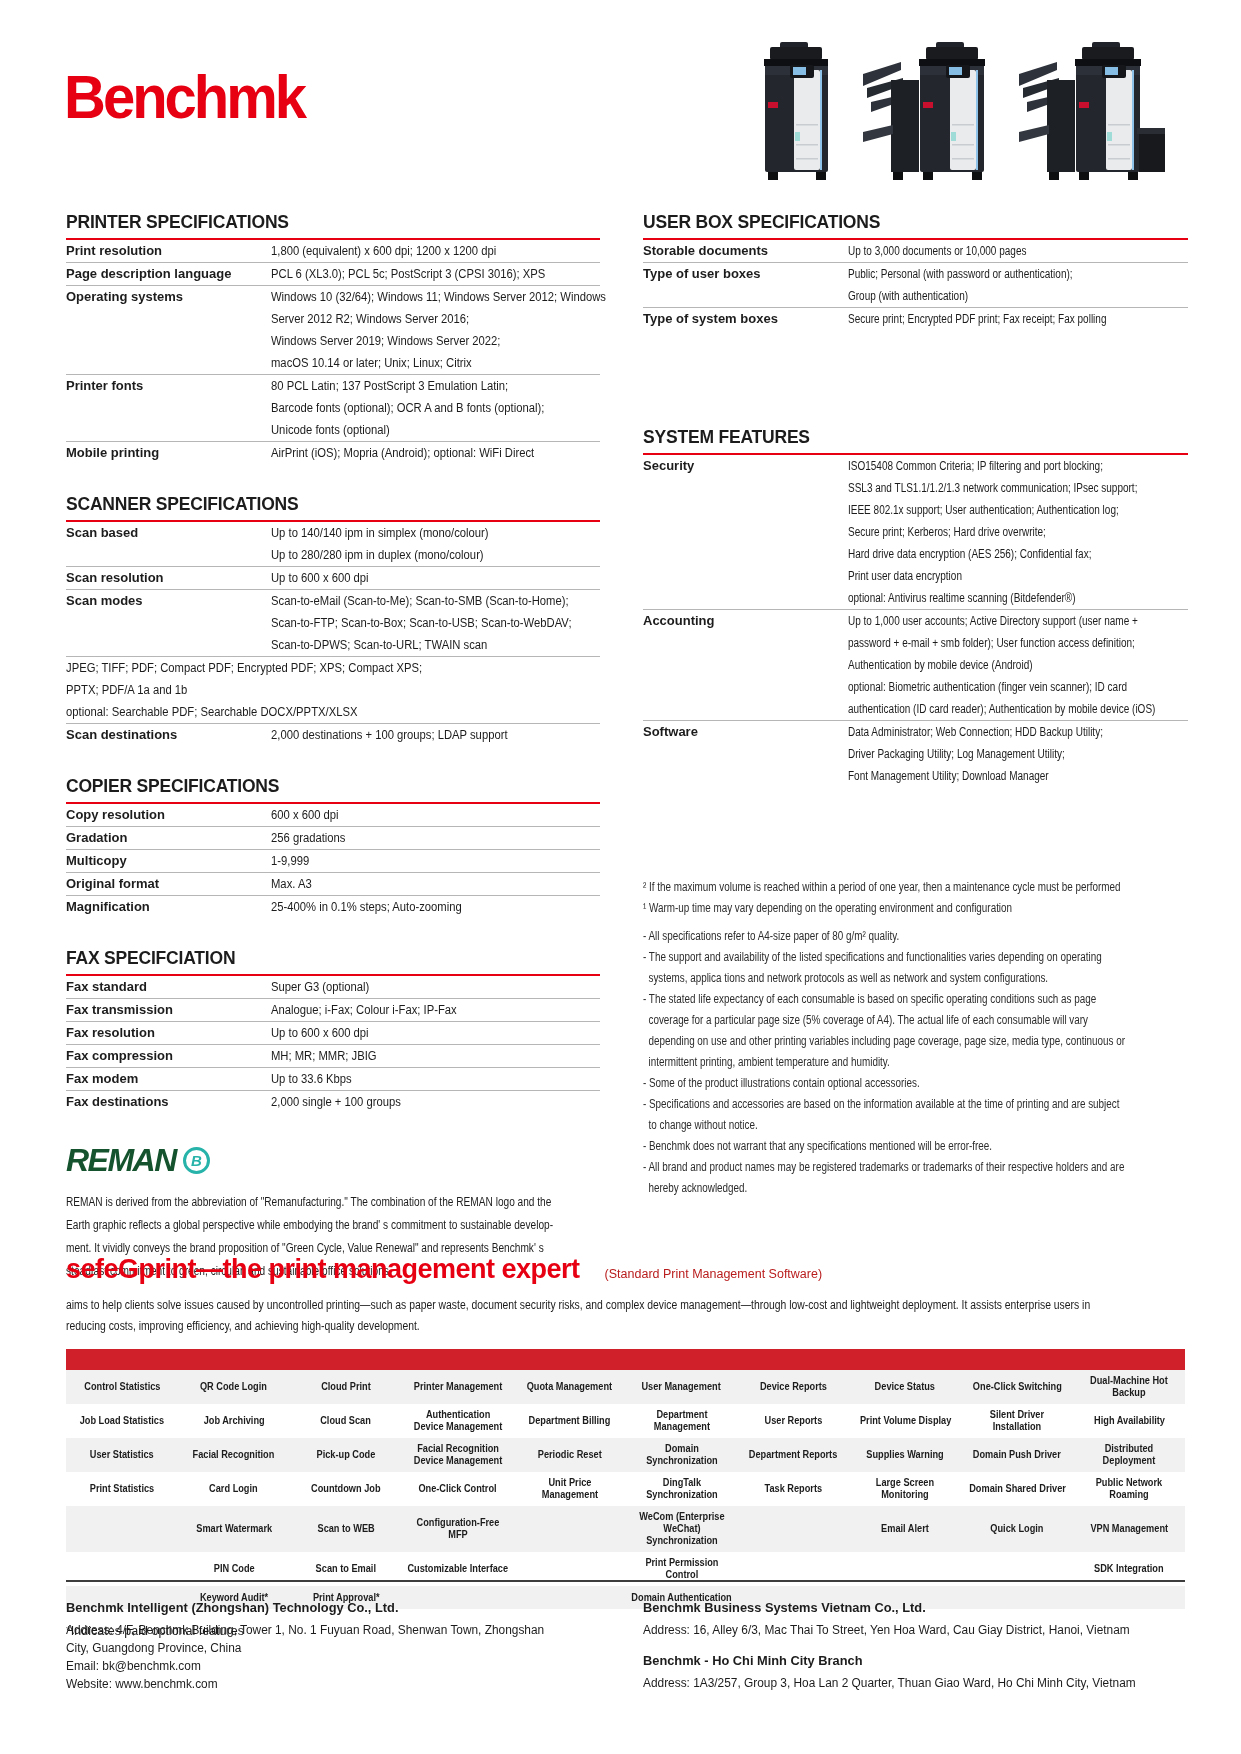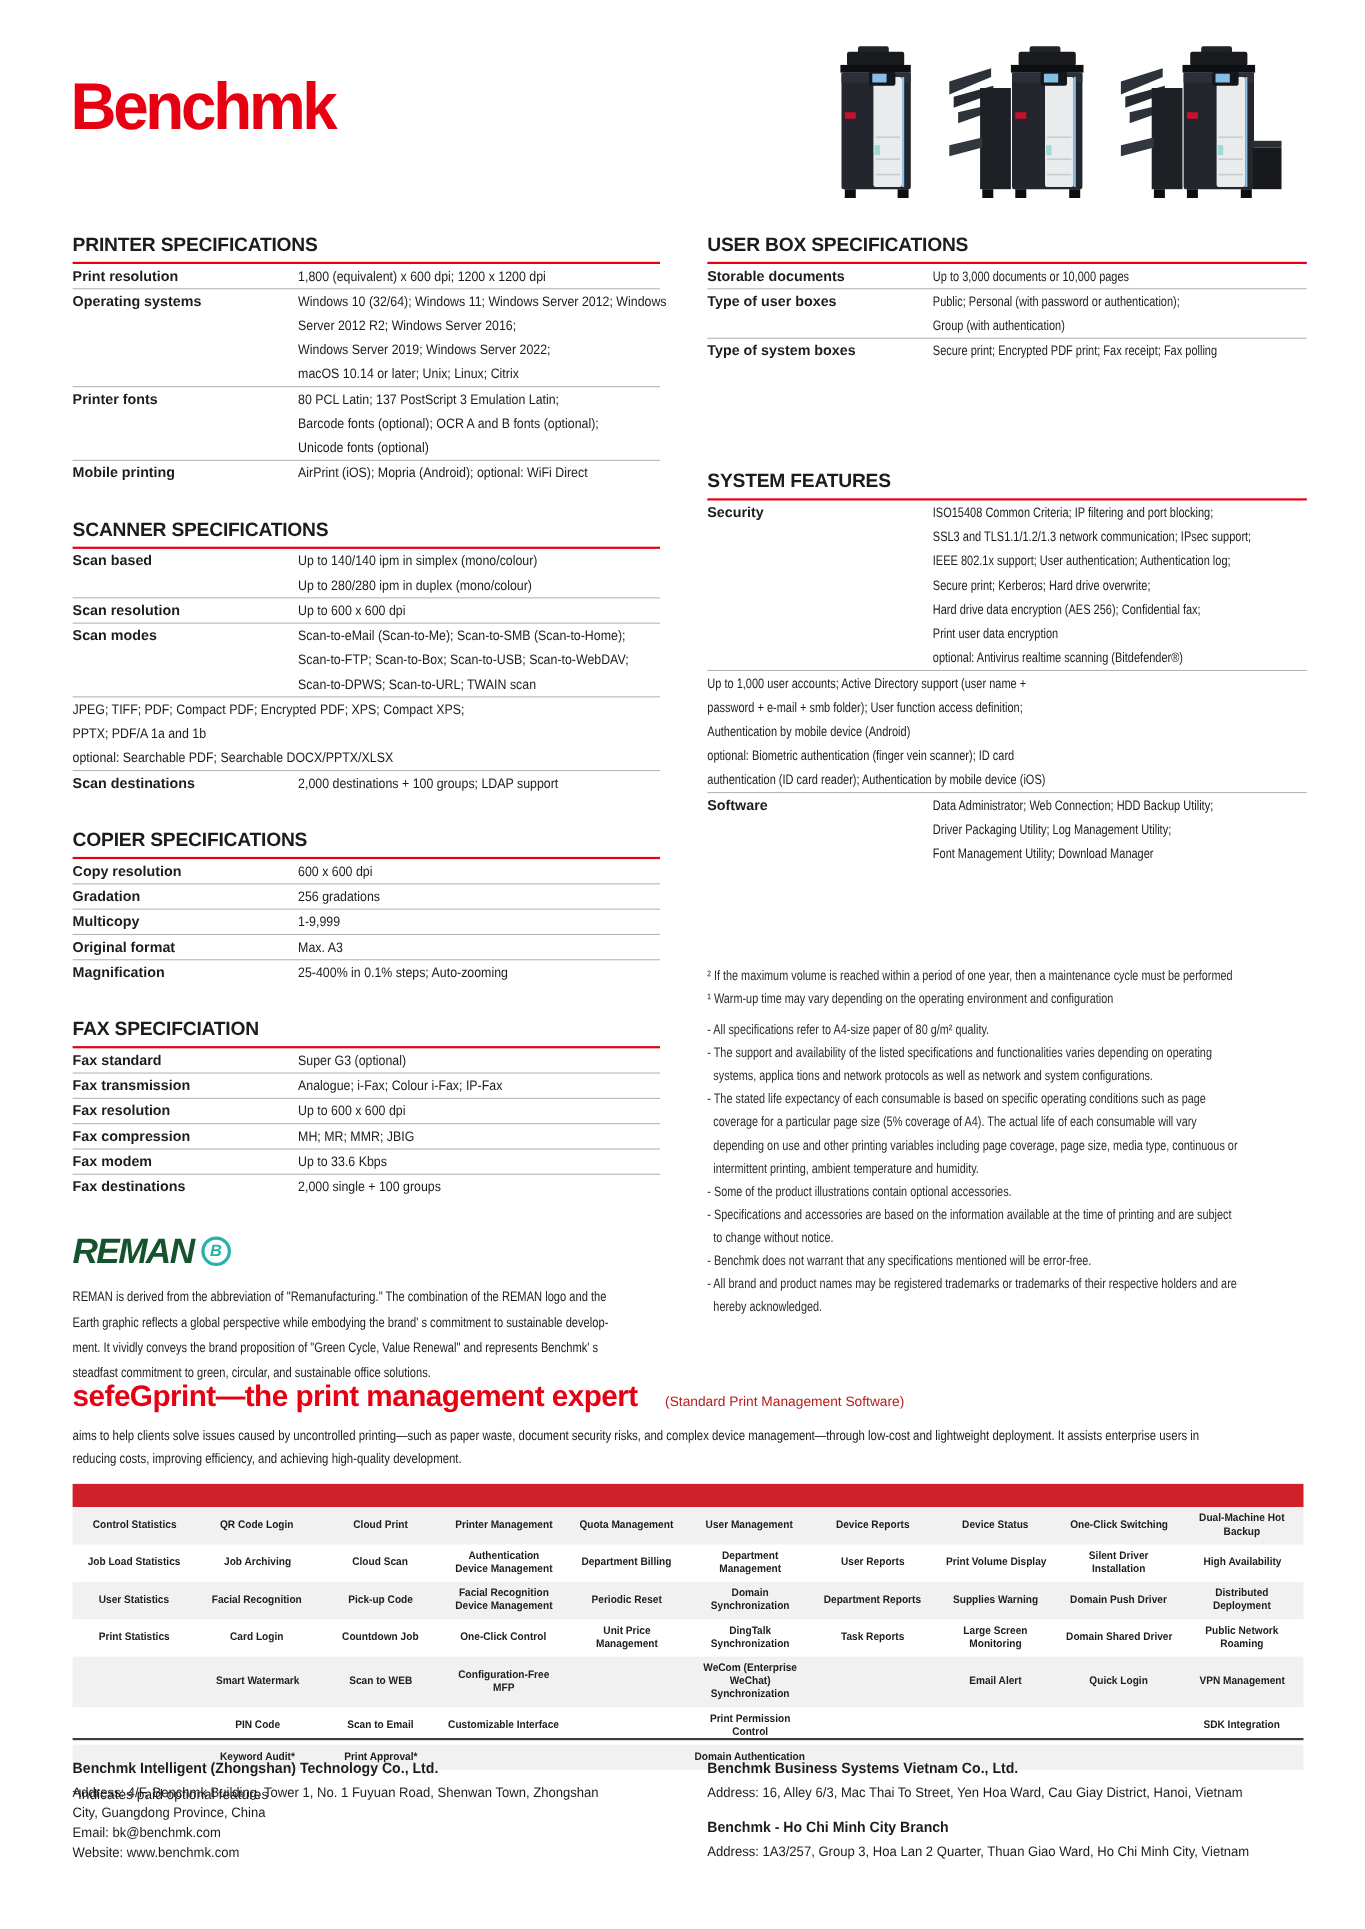--- a/index.html
+++ b/index.html
@@ -154,20 +154,24 @@
   <div class="col col-left" id="col-left">
 
   <section class="section first">
         <h2 class="sec">PRINTER SPECIFICATIONS</h2>
         <div class="spec-rows">
           <div class="spec-row">
             <div class="lbl">Print resolution</div>
             <div class="val"><span class="in">1,800 (equivalent) x 600 dpi; 1200 x 1200 dpi</span></div>
           </div>
           <div class="spec-row">
+            <div class="lbl">Page description language</div>
+            <div class="val"><span class="in">PCL 6 (XL3.0); PCL 5c; PostScript 3 (CPSI 3016); XPS</span></div>
+          </div>
+          <div class="spec-row">
             <div class="lbl">Operating systems</div>
             <div class="val"><span class="in">Windows 10 (32/64); Windows 11; Windows Server 2012; Windows
 Server 2012 R2; Windows Server 2016;
 Windows Server 2019; Windows Server 2022;
 macOS 10.14 or later; Unix; Linux; Citrix</span></div>
           </div>
           <div class="spec-row">
             <div class="lbl">Printer fonts</div>
             <div class="val"><span class="in">80 PCL Latin; 137 PostScript 3 Emulation Latin;
 Barcode fonts (optional); OCR A and B fonts (optional);
@@ -301,20 +305,21 @@
             <div class="lbl">Security</div>
             <div class="val"><span class="in">ISO15408 Common Criteria; IP filtering and port blocking;
 SSL3 and TLS1.1/1.2/1.3 network communication; IPsec support;
 IEEE 802.1x support; User authentication; Authentication log;
 Secure print; Kerberos; Hard drive overwrite;
 Hard drive data encryption (AES 256); Confidential fax;
 Print user data encryption
 optional: Antivirus realtime scanning (Bitdefender®)</span></div>
           </div>
           <div class="spec-row">
+            <div class="lbl">Accounting</div>
             <div class="val"><span class="in">Up to 1,000 user accounts; Active Directory support (user name +
 password + e-mail + smb folder); User function access definition;
 Authentication by mobile device (Android)
 optional: Biometric authentication (finger vein scanner); ID card
 authentication (ID card reader); Authentication by mobile device (iOS)</span></div>
           </div>
           <div class="spec-row">
             <div class="lbl">Software</div>
             <div class="val"><span class="in">Data Administrator; Web Connection; HDD Backup Utility;
 Driver Packaging Utility; Log Management Utility;

